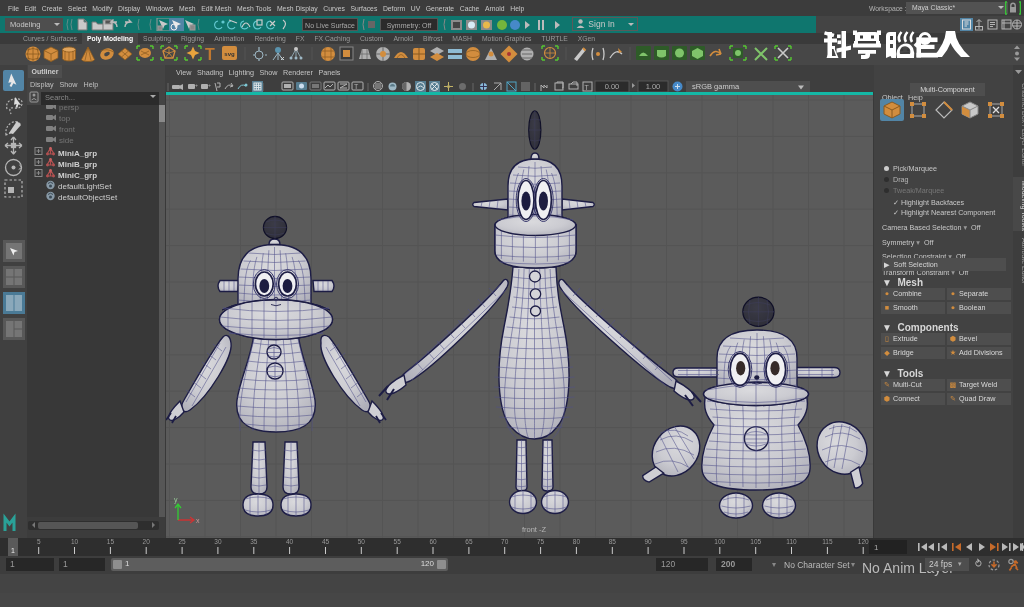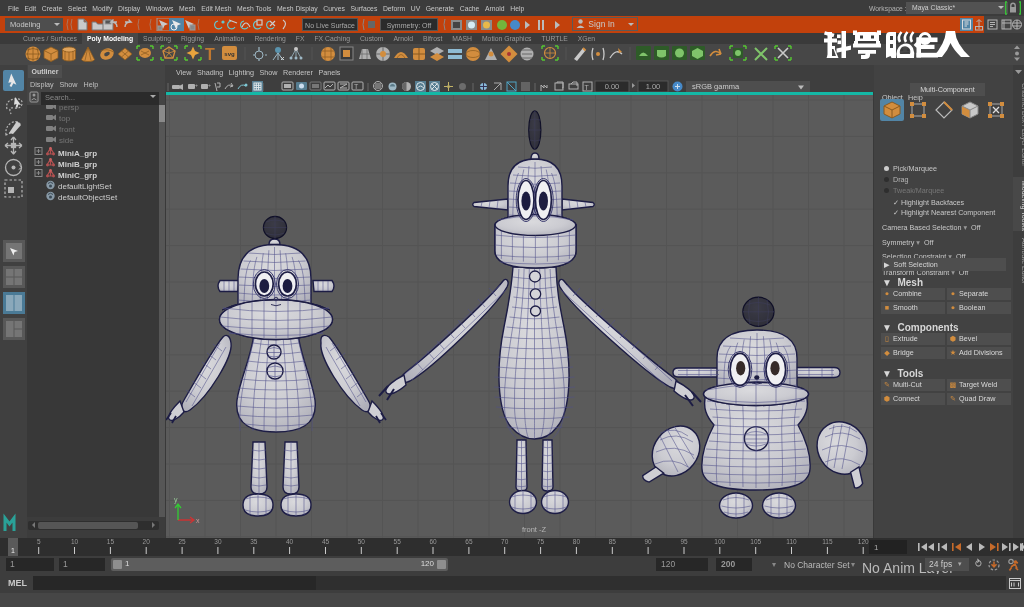--- a/index.html
+++ b/index.html
@@ -5,21 +5,21 @@
 html,body{width:1024px;height:607px;overflow:hidden;background:#444;}
 #app{position:relative;width:1024px;height:607px;background:#444444;}
 .abs{position:absolute;}
 
 #menubar{left:0;top:0;width:1024px;height:16px;background:#3c3c3c;color:#c9c9c9;font-size:6.8px;display:flex;align-items:center;}
 #menubar .mi{padding:0 2.8px;white-space:nowrap;}
 #wsl{position:absolute;left:869px;top:5px;color:#b4b4b4;font-size:6.8px;}
 #wsdd{position:absolute;left:906px;top:2px;width:102px;height:12px;background:#525252;color:#cfcfcf;font-size:6.8px;line-height:12px;padding-left:6px;}
 #wsdd:after{content:"";position:absolute;right:4px;top:4px;border:3.5px solid transparent;border-top-color:#bbb;}
 
-#statusline{left:0;top:16px;width:984px;height:17px;background:#c2410c;padding-left:12px;}
+#statusline{left:0;top:16px;width:816px;height:17px;background:#0f766e;padding-left:12px;}
 #modsel{position:absolute;left:5px;top:2px;width:58px;height:13px;background:#4e4e4e;color:#c8c8c8;font-size:7.5px;line-height:13px;padding-left:5px;}
 #modsel:after{content:"";position:absolute;right:3px;top:5px;border:3.5px solid transparent;border-top-color:#bbb;}
 .sl-field{position:absolute;top:2px;height:13px;background:#2b2b2b;color:#aaa;font-size:7px;line-height:13px;text-align:center;border:1px solid #555;}
 
 #shelftabs{left:0;top:33px;width:1024px;height:11px;background:#3a3a3a;color:#9a9a9a;font-size:6.8px;display:flex;align-items:center;padding-left:18px;}
 #shelftabs .st{padding:0 5px;white-space:nowrap;}
 #shelftabs .active{color:#fff;font-weight:bold;background:#474747;height:11px;line-height:11px;}
 #shelficons{left:0;top:44px;width:1024px;height:21px;background:#474747;}
 
 #mainarea{left:0;top:65px;width:1024px;height:473px;background:#444;}
@@ -1028,24 +1028,14 @@
   <svg class="abs" style="left:988px;top:2px" width="34" height="14" viewBox="0 0 34 14">
     <circle cx="6" cy="7" r="5" fill="none" stroke="#9a9a9a" stroke-width="1.2" stroke-dasharray="2.5 1.8"></circle>
     <path d="M6 3.5 v5 m-2.5 -2.2 l2.5 2.7 2.5 -2.7" stroke="#c66a2a" stroke-width="1.5" fill="none"></path>
     <circle cx="23" cy="3.5" r="2.2" fill="none" stroke="#9a9a9a" stroke-width="1.2"></circle>
     <g stroke="#c66a2a" stroke-width="1.6" fill="none">
           <circle cx="27.5" cy="4" r="1.8" fill="#c66a2a" stroke="none"></circle>
           <path d="M27 6 l-4 3 m4 -3 l2 4 m-2 -6 l3 1 M23.5 9.5 l-2 3 m6 -3 l2.5 2.5"></path>
         </g>
   </svg>
 </div>
-<div id="cmdline" class="abs">
-  <div style="position:absolute;left:8px;top:4px;color:#c9c9c9;font-size:9px;font-weight:bold;">MEL</div>
-  <div class="bfield" style="left:33px;top:2px;width:283px;height:14px;"></div>
-  <div class="bfield" style="left:316px;top:2px;width:690px;height:14px;background:#2f2f2f;"></div>
-  <svg class="abs" style="left:1009px;top:4px" width="12" height="11" viewBox="0 0 12 11">
-    <rect x="0.5" y="0.5" width="11" height="10" fill="none" stroke="#c9c9c9"></rect>
-    <path d="M0.5 2.5 h11" stroke="#c9c9c9"></path>
-    <path d="M2.5 4.5 v4 M5 4.5 v4 M9.5 4.5 v4" stroke="#c9c9c9"></path>
-  </svg>
-</div>
 <div id="helpline" class="abs"></div>
 
 </div>
 </body></html>

